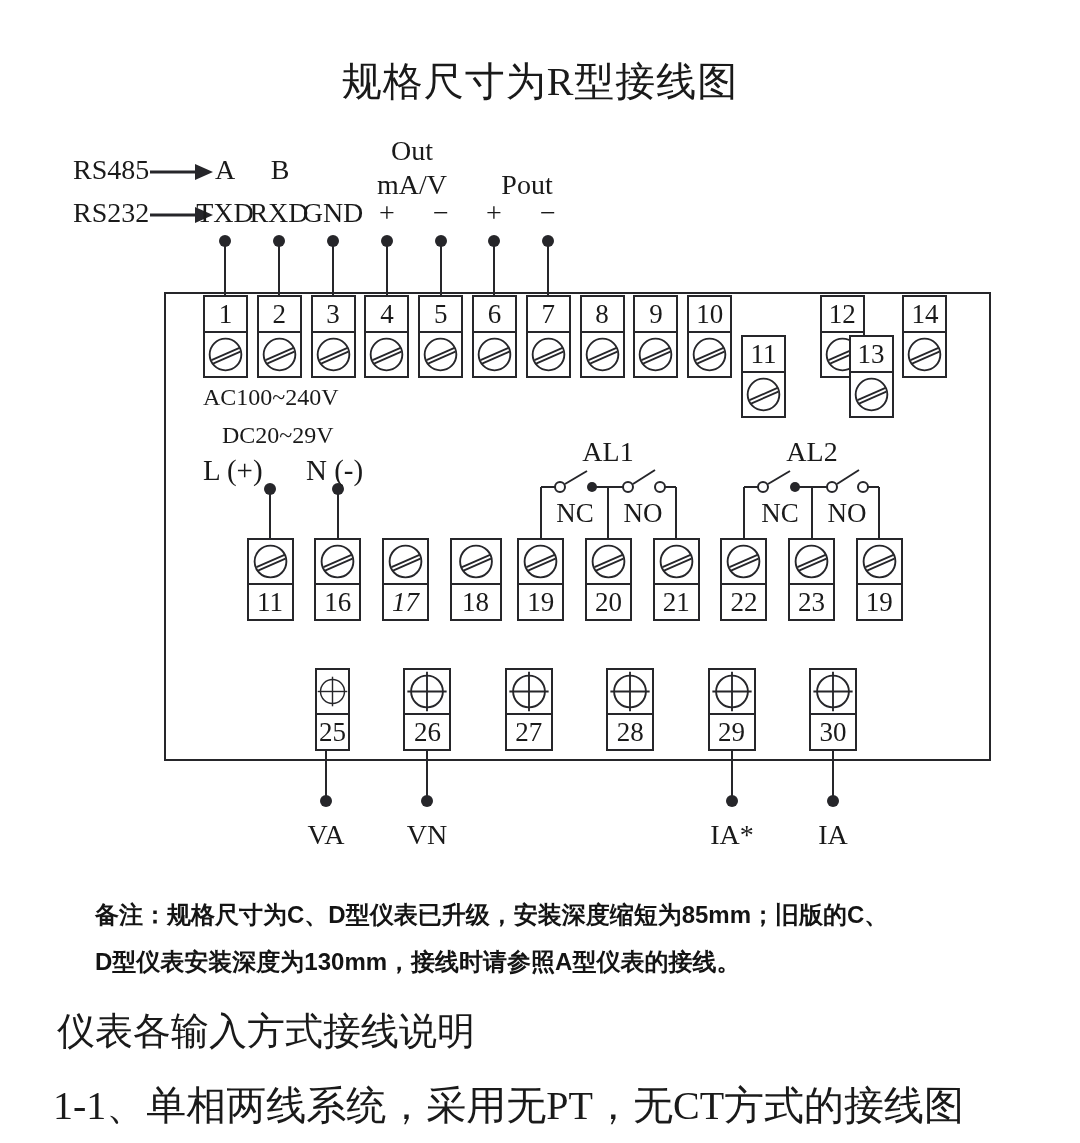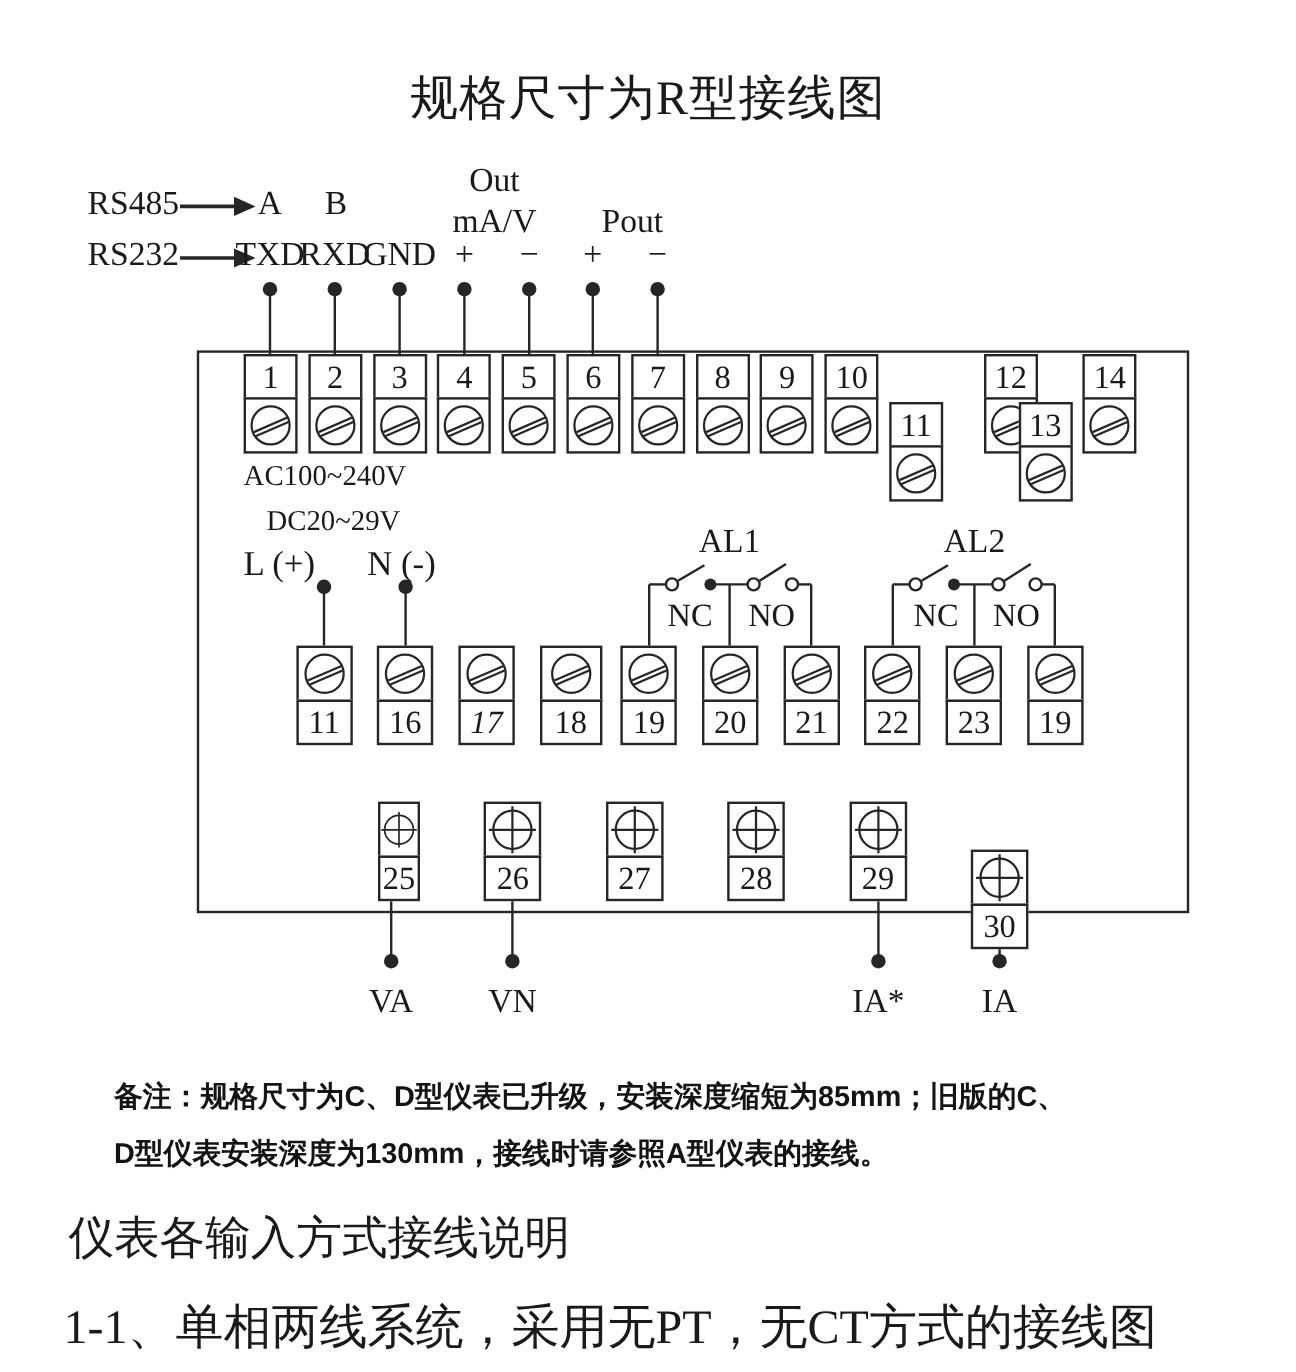--- a/index.html
+++ b/index.html
@@ -416,21 +416,21 @@
     <div class="tcell" style="left: 707.6px; top: 668px; width: 48px;">
       <div class="tbox tscrew">
         <svg viewBox="0 0 44 46">
           <circle cx="22" cy="23" r="17" fill="none" stroke="#26262a" stroke-width="2"></circle>
           <line x1="22" y1="2" x2="22" y2="44" stroke="#26262a" stroke-width="2"></line>
           <line x1="1" y1="23" x2="43" y2="23" stroke="#26262a" stroke-width="2"></line>
         </svg>
       </div>
       <div class="tbox tnum">29</div>
     </div>
-    <div class="tcell" style="left: 809px; top: 668px; width: 48px; margin-top: 40px;">
+    <div class="tcell" style="left: 809px; top: 668px; width: 48px;">
       <div class="tbox tscrew">
         <svg viewBox="0 0 44 46">
           <circle cx="22" cy="23" r="17" fill="none" stroke="#26262a" stroke-width="2"></circle>
           <line x1="22" y1="2" x2="22" y2="44" stroke="#26262a" stroke-width="2"></line>
           <line x1="1" y1="23" x2="43" y2="23" stroke="#26262a" stroke-width="2"></line>
         </svg>
       </div>
       <div class="tbox tnum">30</div>
     </div>
   </div>

